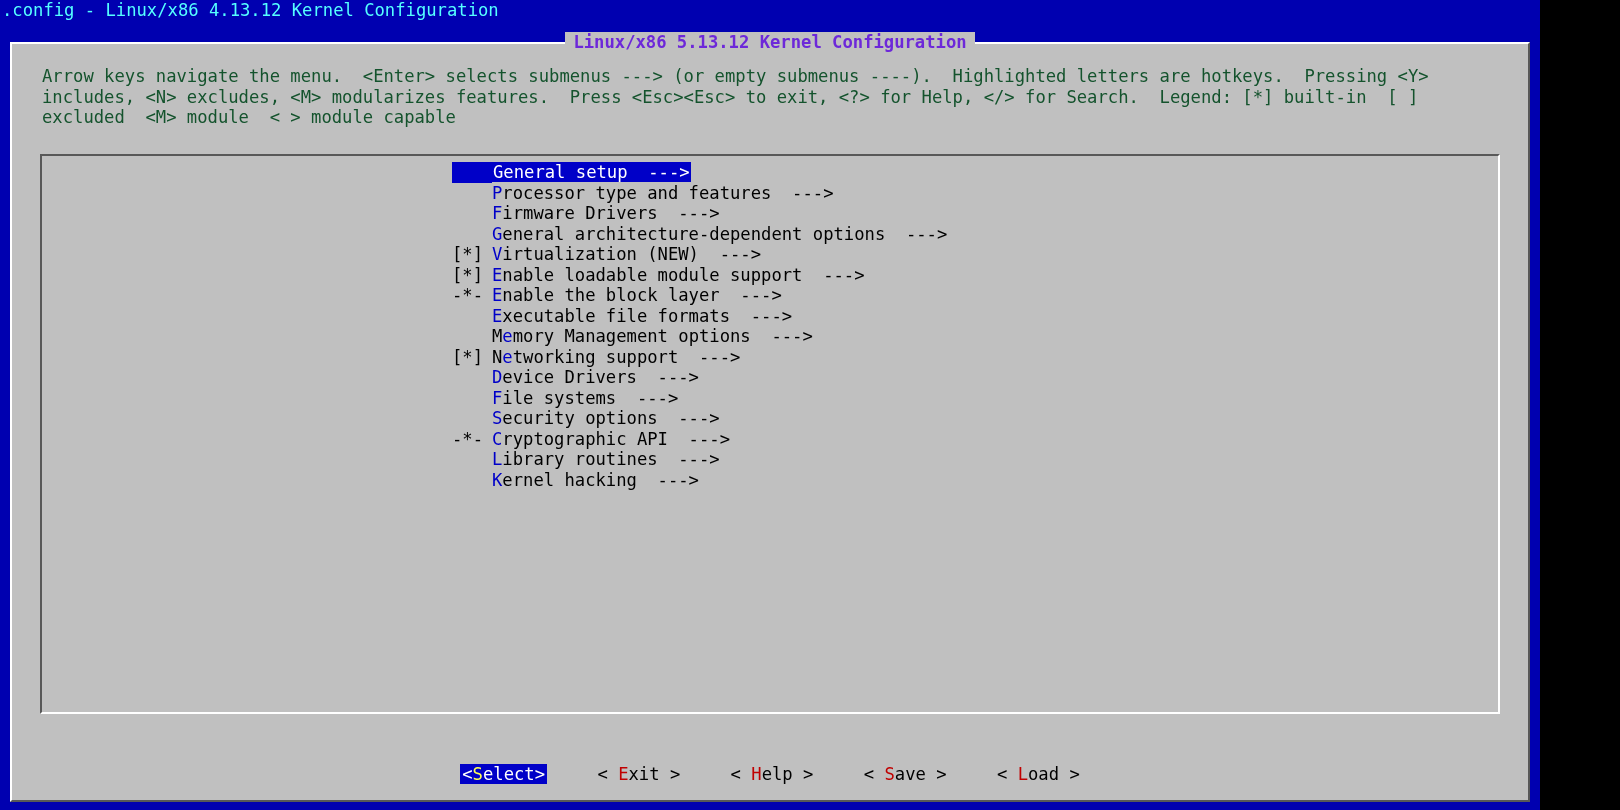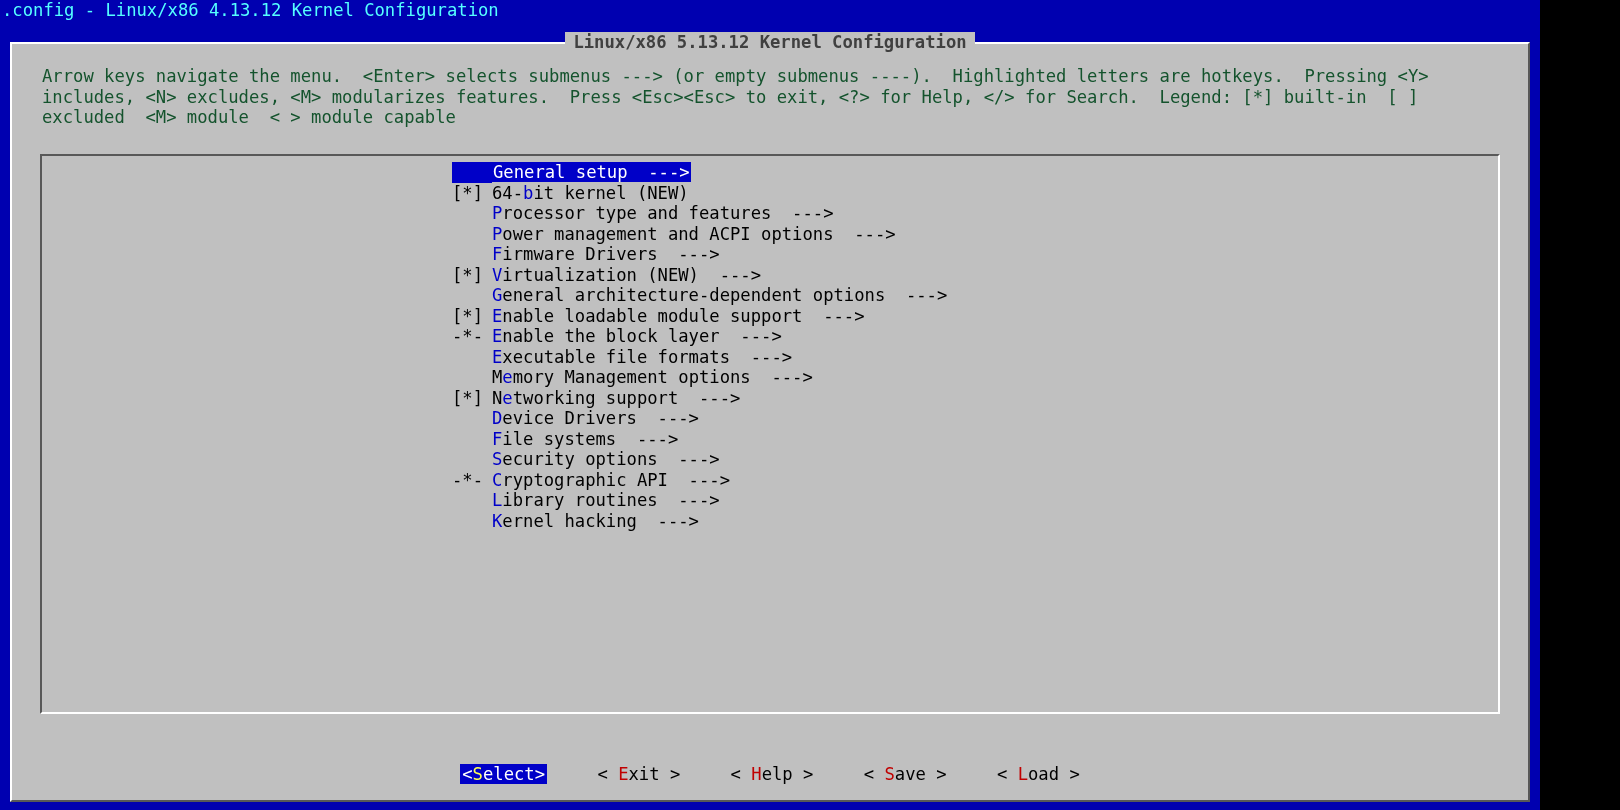--- a/index.html
+++ b/index.html
@@ -44,21 +44,21 @@
     left: 0;
     width: 100%;
     text-align: center;
     color: #0000b0;
     font-weight: bold;
     pointer-events: none;
   }
   .panel-title-wrap span {
     background: #c0c0c0;
     padding: 0 8px;
-    color: #404040; 
+    color: #6d28d9; 
     margin-top: 28px;
   }
   .help-text {
     position: absolute;
     left: 30px;
     right: 30px;
     top: 22px;
     color: #14532d;
     white-space: pre-wrap;
   }
@@ -115,26 +115,24 @@
 
   <div class="outer-panel">
     <div class="panel-title-wrap">
       <span>Linux/x86 5.13.12 Kernel Configuration</span>
     </div>
 
     <div class="help-text">Arrow keys navigate the menu.  &lt;Enter&gt; selects submenus ---&gt; (or empty submenus ----).  Highlighted letters are hotkeys.  Pressing &lt;Y&gt; includes, &lt;N&gt; excludes, &lt;M&gt; modularizes features.  Press &lt;Esc&gt;&lt;Esc&gt; to exit, &lt;?&gt; for Help, &lt;/&gt; for Search.  Legend: [*] built-in  [ ] excluded  &lt;M&gt; module  &lt; &gt; module capable</div>
 
     <div class="menu-box" id="menu-box">
         <div class="menu-line"><span class="sel-prefix">    </span><span class="sel-span"><span class="hk-sel">G</span>eneral setup  ---&gt;</span></div>
-        <div class="menu-line"><span class="prefix">[*] </span><span>64-</span><span class="hk">b</span><span>it kernel (NEW)</span></div>
         <div class="menu-line"><span class="prefix">    </span><span class="hk">P</span><span>rocessor type and features  ---&gt;</span></div>
-        <div class="menu-line"><span class="prefix">    </span><span class="hk">P</span><span>ower management and ACPI options  ---&gt;</span></div>
         <div class="menu-line"><span class="prefix">    </span><span class="hk">F</span><span>irmware Drivers  ---&gt;</span></div>
+        <div class="menu-line"><span class="prefix">    </span><span class="hk">G</span><span>eneral architecture-dependent options  ---&gt;</span></div>
         <div class="menu-line"><span class="prefix">[*] </span><span class="hk">V</span><span>irtualization (NEW)  ---&gt;</span></div>
-        <div class="menu-line"><span class="prefix">    </span><span class="hk">G</span><span>eneral architecture-dependent options  ---&gt;</span></div>
         <div class="menu-line"><span class="prefix">[*] </span><span class="hk">E</span><span>nable loadable module support  ---&gt;</span></div>
         <div class="menu-line"><span class="prefix">-*- </span><span class="hk">E</span><span>nable the block layer  ---&gt;</span></div>
         <div class="menu-line"><span class="prefix">    </span><span class="hk">E</span><span>xecutable file formats  ---&gt;</span></div>
         <div class="menu-line"><span class="prefix">    </span><span>M</span><span class="hk">e</span><span>mory Management options  ---&gt;</span></div>
         <div class="menu-line"><span class="prefix">[*] </span><span>N</span><span class="hk">e</span><span>tworking support  ---&gt;</span></div>
         <div class="menu-line"><span class="prefix">    </span><span class="hk">D</span><span>evice Drivers  ---&gt;</span></div>
         <div class="menu-line"><span class="prefix">    </span><span class="hk">F</span><span>ile systems  ---&gt;</span></div>
         <div class="menu-line"><span class="prefix">    </span><span class="hk">S</span><span>ecurity options  ---&gt;</span></div>
         <div class="menu-line"><span class="prefix">-*- </span><span class="hk">C</span><span>ryptographic API  ---&gt;</span></div>
         <div class="menu-line"><span class="prefix">    </span><span class="hk">L</span><span>ibrary routines  ---&gt;</span></div>

